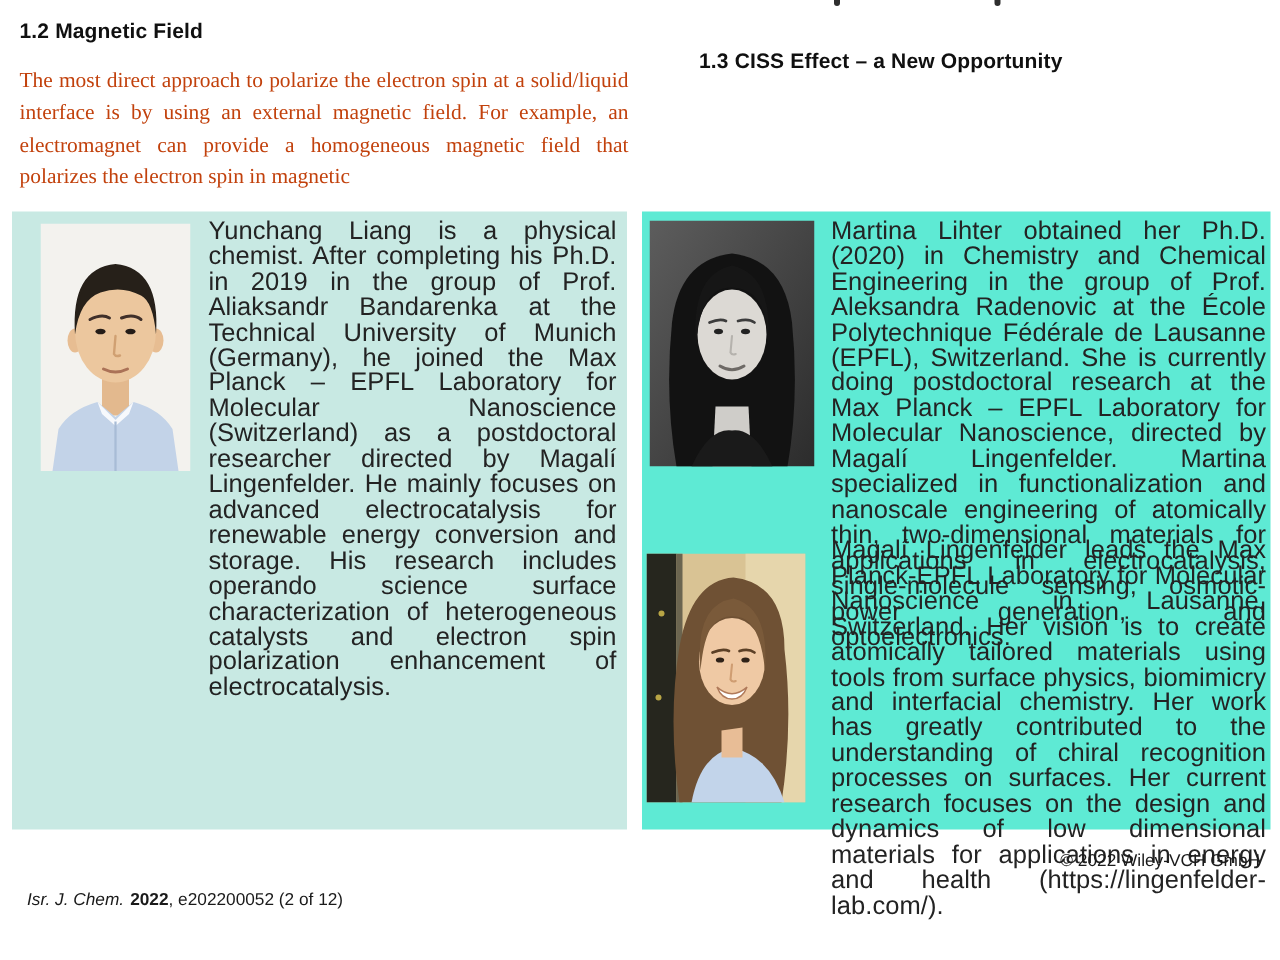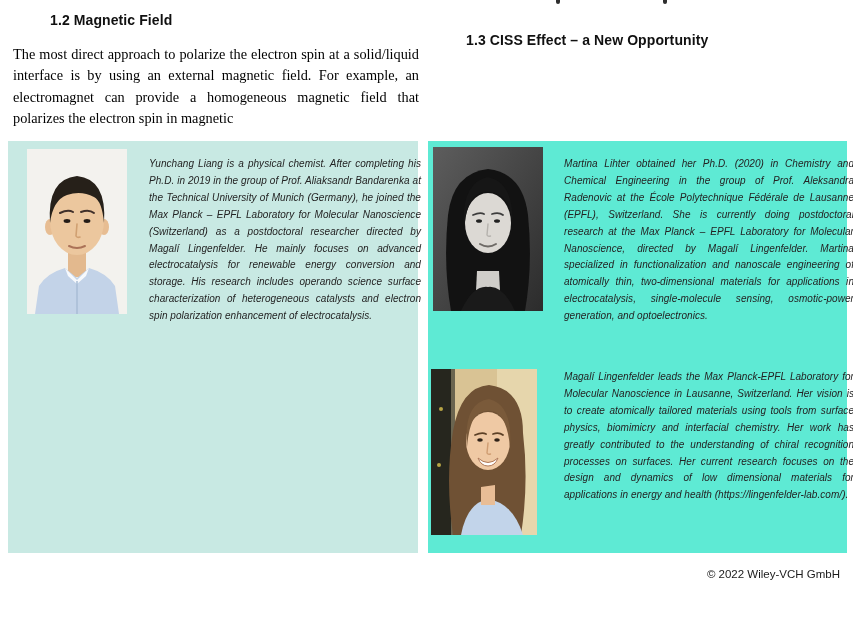--- a/index.html
+++ b/index.html
@@ -7,41 +7,41 @@
     position:relative; width:853px; height:640px; background:#ffffff;
     font-family:"Liberation Sans", sans-serif; color:#1c1c1c; overflow:hidden;
   }
   
   .heading {
     position:absolute; margin:0; font-size:14px; font-weight:bold; color:#101010;
     letter-spacing:0.1px; font-family:"Liberation Sans", sans-serif;
   }
   .serif-body {
     position:absolute; margin:0; font-family:"Liberation Serif", serif;
-    font-size:14.3px; line-height:21.4px; text-align:justify; color:#000000;
+    font-size:14.3px; line-height:21.4px; text-align:justify; color:#c2410c;
   }
-  #heading-left  { left:13px;  top:12px;margin-left:37px; }
+  #heading-left  { left:13px;  top:12px; }
   #body-left     { left:13px;  top:44px; width:406px; }
   #heading-right { left:428px; top:32px;margin-left:38px; }
   #body-right    { left:428px; top:64px; width:419px; }
 
   
   .remnant { position:absolute; top:0; width:4px; height:4px; background:#2e2e2e; border-radius:0 0 3px 3px; }
   #remnant-1 { left:556px; }
   #remnant-2 { left:663px; }
 
   
   .bio-panel { position:absolute; top:141px; height:412px; }
   #panel-left  { left:8px;   width:410px; }
   #panel-right { left:428px; width:419px; }
   .photo { position:absolute; margin:0; line-height:0; }
   .photo svg { display:block; }
   .bio-text {
-    position:absolute; margin:10px; font-size:10px; line-height:16.9px;
-    text-align:justify; color:#232323; letter-spacing:0.05px;font-style:italic;
+    position:absolute; margin:0; font-size:17px; line-height:16.9px;
+    text-align:justify; color:#232323; letter-spacing:0.05px;
   }
   #photo-yunchang { left:19px;  top:8px; }
   #text-yunchang  { left:131px; top:5px;  width:272px; }
   #photo-martina  { left:5px;   top:6px; }
   #text-martina   { left:126px; top:5px;  width:290px; }
   #photo-magali   { left:3px;   top:228px; }
   #text-magali    { left:126px; top:218px; width:290px; }
 
   
   .footer-left  { position:absolute; left:18px; top:594px; font-size:11.5px; color:#1a1a1a; }
@@ -127,15 +127,18 @@
         <path d="M62 65 q6 -2 10 1" stroke="#5c4026" stroke-width="1.8" fill="none" stroke-linecap="round"></path>
         <ellipse cx="49" cy="71" rx="2.8" ry="1.7" fill="#2f2218"></ellipse>
         <ellipse cx="66" cy="71" rx="2.8" ry="1.7" fill="#2f2218"></ellipse>
         <path d="M57 74 L56 84 q1 2 3.5 1" stroke="#cf9d72" stroke-width="1.4" fill="none" stroke-linecap="round"></path>
         <path d="M47 89 q10 9 20 0 q-3 8 -10 8 q-7 0 -10 -8 Z" fill="#ffffff" stroke="#b07a5a" stroke-width="1"></path>
       </svg>
     </figure>
     <p class="bio-text" id="text-magali">Magalí Lingenfelder leads the Max Planck-EPFL Laboratory for Molecular Nanoscience in Lausanne, Switzerland. Her vision is to create atomically tailored materials using tools from surface physics, biomimicry and interfacial chemistry. Her work has greatly contributed to the understanding of chiral recognition processes on surfaces. Her current research focuses on the design and dynamics of low dimensional materials for applications in energy and health (https://lingenfelder-lab.com/).</p>
   </section>
 
+  <div class="footer-left">
+    <span class="j">Isr. J. Chem.</span><span class="y">2022</span><span>, e202200052 (2 of 12)</span>
+  </div>
   <div class="footer-right">© 2022 Wiley-VCH GmbH</div>
 
 </div>
 
 </body></html>

